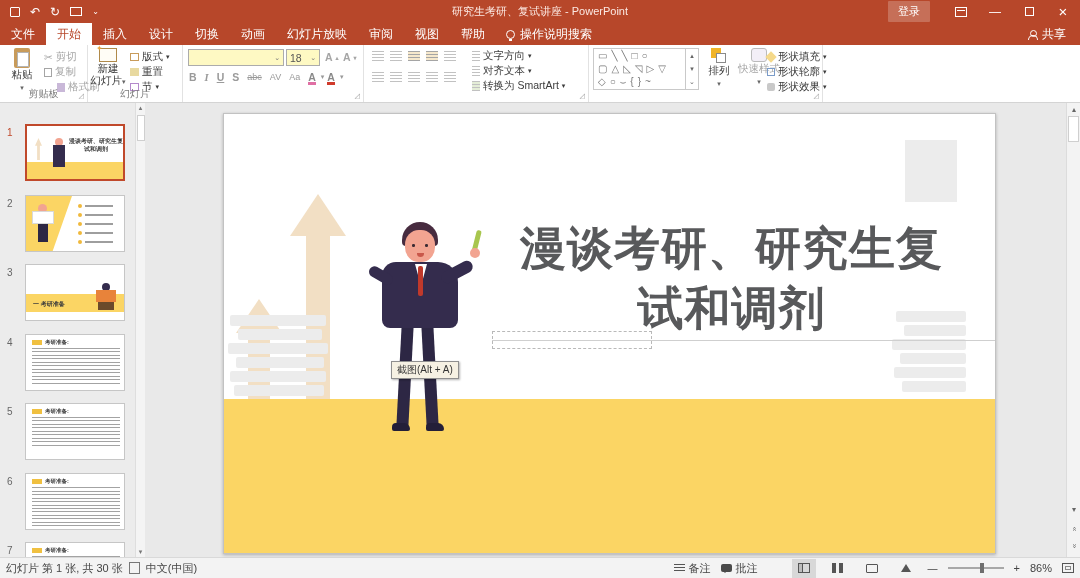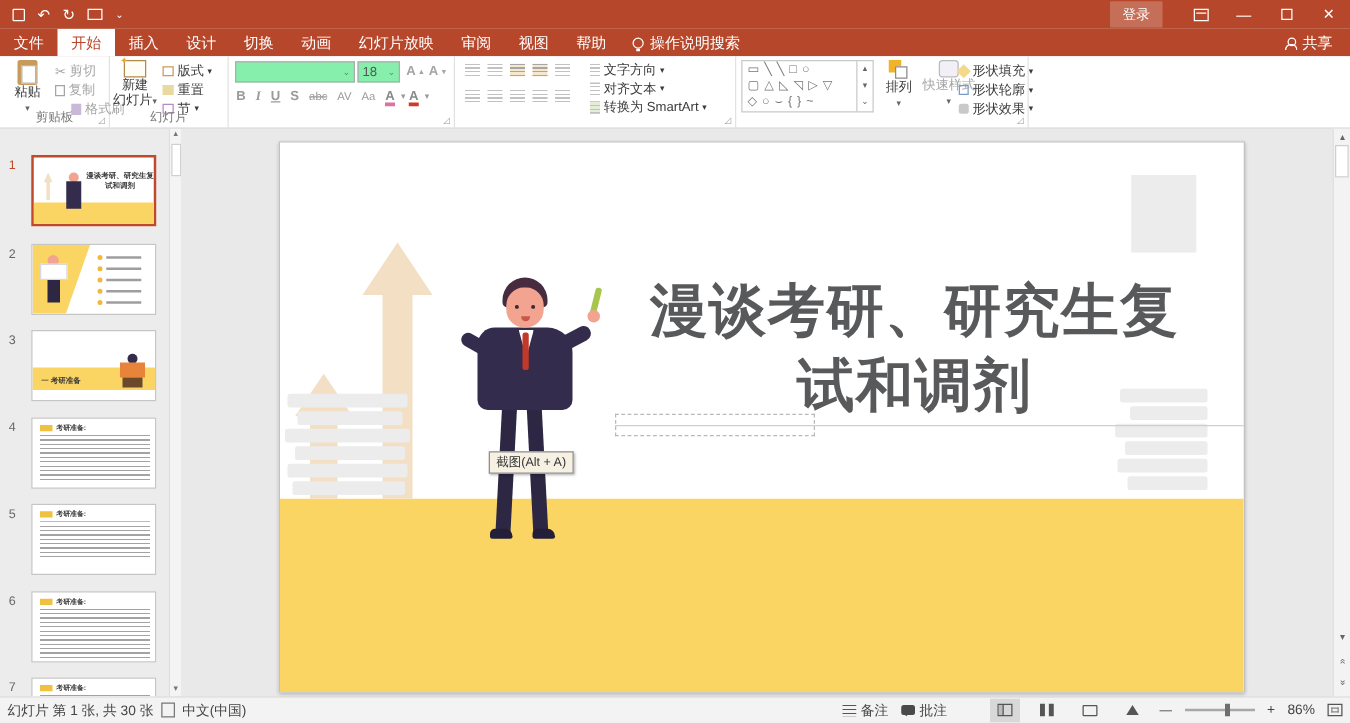--- a/index.html
+++ b/index.html
@@ -31,21 +31,21 @@
   .launcher { position:absolute; bottom:2px; right:3px; font-size:7px; color:#9A9A9A; }
   .bigbtn { position:absolute; top:3px; text-align:center; width:36px; line-height:12px; }
   .bigbtn .caret { font-size:7px; color:#666; }
   .smallrow { position:absolute; font-size:10.5px; display:flex; align-items:center; gap:3px; white-space:nowrap; }
   .gray { color:#A5A5A5; }
   .icbox { display:inline-block; width:12px; height:10px; background-image:repeating-linear-gradient(to bottom,#8F8F8F 0,#8F8F8F 1px,transparent 1px,transparent 3px); opacity:.55; }
   .clip-ic { width:16px; height:20px; background:#C89B5A; border-radius:2px; margin:0 auto; position:relative; }
   .clip-ic::after { content:""; position:absolute; left:3px; top:4px; width:10px; height:13px; background:#fff; border:1px solid #B4B4B4; }
   .newslide-ic { width:18px; height:14px; border:1px solid #B08A4A; background:#FFFDF6; margin:0 auto; position:relative; }
   .newslide-ic::after { content:"✦"; position:absolute; left:-4px; top:-6px; color:#E8A33D; font-size:8px; }
-  .combo { border:1px solid #ACACAC; height:17px; display:inline-flex; align-items:center; justify-content:space-between; padding:0 3px; color:#555; background:#86efac; }
+  .combo { border:1px solid #ACACAC; height:17px; display:inline-flex; align-items:center; justify-content:space-between; padding:0 3px; color:#555; background:#fef9c3; }
   .combo .caret { font-size:7px; color:#777; }
   .shapebox { position:absolute; left:4px; top:3px; width:106px; height:42px; border:1px solid #C9C9C9; background:#fff; color:#777; font-size:10px; }
   .shapebox .srow { letter-spacing:4px; padding-left:4px; line-height:13px; white-space:nowrap; }
   .sscroll { position:absolute; right:0; top:0; width:13px; height:100%; border-left:1px solid #C9C9C9; font-size:7px; color:#666; text-align:center; line-height:13px; }
   .arrange-ic { width:16px; height:16px; position:relative; margin:0 auto; }
   .arrange-ic .sq1 { position:absolute; left:0; top:0; width:10px; height:10px; background:#F0B429; }
   .arrange-ic .sq2 { position:absolute; left:5px; top:5px; width:10px; height:10px; background:#fff; border:1px solid #8A8A8A; }
   .qs-ic { width:16px; height:14px; border:1px solid #BBB; border-radius:3px; background:#F3EFF7; margin:0 auto; }
   .mag-ic { width:8px; height:8px; border:1.5px solid #4472C4; border-radius:50%; position:relative; display:inline-block; }
   .mag-ic::after { content:""; position:absolute; right:-3px; bottom:-3px; width:4px; height:1.5px; background:#4472C4; transform:rotate(45deg); }
@@ -127,20 +127,21 @@
 <body>
 
 <div class="titlebar">
   <div class="qat">
     <span style="display:inline-block;width:10px;height:10px;border:1px solid #fff;border-radius:1px;"></span>
     <span>↶</span>
     <span>↻</span>
     <span style="display:inline-block;width:12px;height:9px;border:1px solid #fff;"></span>
     <span class="mini-caret">⌄</span>
   </div>
+  <div class="win-title">研究生考研、复试讲座 - PowerPoint</div>
   <div class="tb-right">
     <span class="login-btn">登录</span>
     <span class="winbtn">
         <span class="ribbon-display-icon"></span>
       </span>
     <span class="winbtn">—</span>
     <span class="winbtn">
         <span style="display:inline-block;width:9px;height:9px;border:1px solid #fff;"></span>
       </span>
     <span class="winbtn" style="font-size:15px;">×</span>

